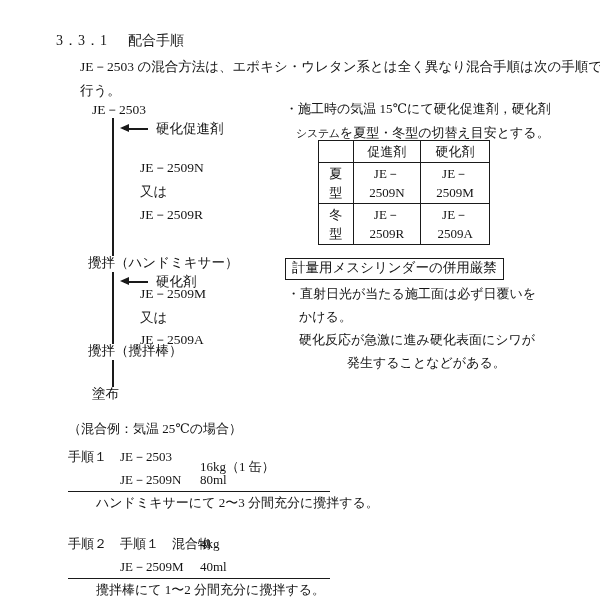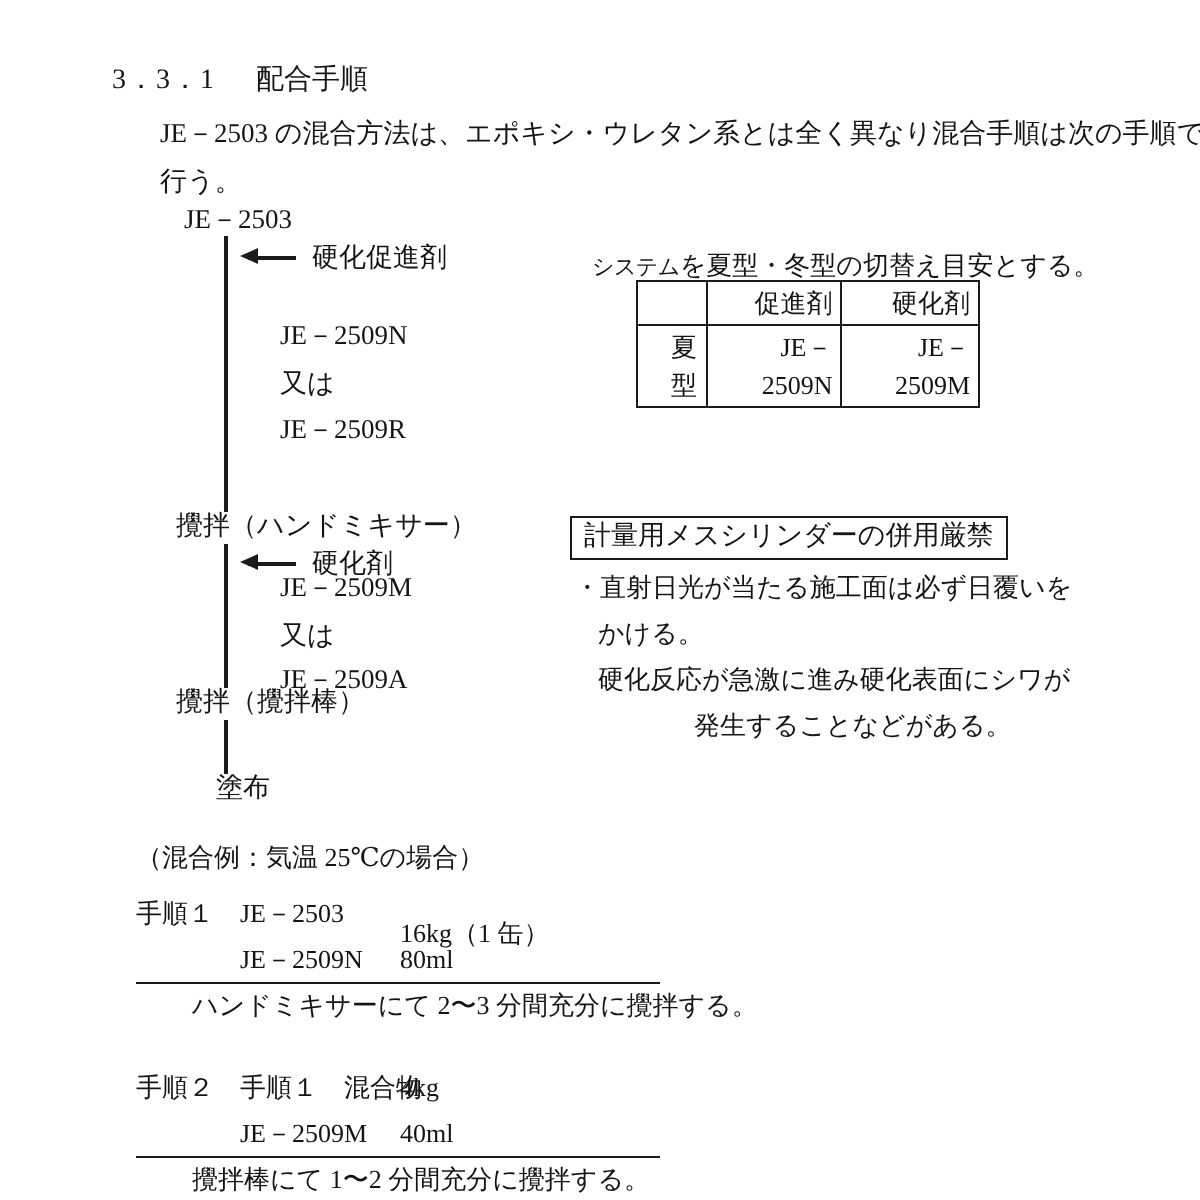--- a/index.html
+++ b/index.html
@@ -32,21 +32,21 @@
   #section-title {
     left: 128px; top: 34px;
     font-size: 14px;
   }
   #intro-line-1 { left: 80px; top: 60px; font-size: 13.5px; }
   #intro-line-2 { left: 80px; top: 84px; font-size: 13.5px; }
   .flow-label { font-size: 13.5px; }
   #flow-start   { left: 92px;  top: 103px; }
   #flow-mix1    { left: 88px;  top: 256px; }
   #flow-mix2    { left: 88px;  top: 344px; }
-  #flow-apply   { left: 108px;  top: 387px; }
+  #flow-apply   { left: 92px;  top: 387px; }
 
   .flow-spine {
     background: #1a1a1a;
     width: 1.6px;
   }
   #spine-1 { left: 112px; top: 118px; height: 138px; }
   #spine-2 { left: 112px; top: 272px; height: 72px; }
   #spine-3 { left: 112px; top: 360px; height: 27px; }
 
   
@@ -98,21 +98,21 @@
 
   
   #season-table {
     left: 318px; top: 140px;
     border-collapse: collapse;
     font-size: 13px;
   }
   #season-table td, #season-table th {
     border: 1px solid #1a1a1a;
     padding: 1px 4px;
-    text-align: right;
+    text-align: center;
     font-weight: normal;
     height: 19px;
     line-height: 19px;
   }
   #season-table .corner-cell { border: 1px solid #1a1a1a; width: 38px; }
   #season-table .hdr-cell { width: 82px; }
   #season-table .row-hdr { width: 38px; }
 
   
   #warning-box {
@@ -182,34 +182,40 @@
   <div class="abs t flow-item" id="flow-b1">JE－2509M</div>
   <div class="abs t flow-item" id="flow-b2">又は</div>
   <div class="abs t flow-item" id="flow-b3">JE－2509A</div>
 
   <div class="abs t flow-label" id="flow-mix2">攪拌（攪拌棒）</div>
 
   <div class="abs flow-spine" id="spine-3"></div>
 
   <div class="abs t flow-label" id="flow-apply">塗布</div>
 
+  <div class="abs t note-bullet" id="note1-l1">・施工時の気温 15℃にて硬化促進剤，硬化剤</div>
   <div class="abs t note-bullet" id="note1-l2"><span class="han">システム</span><span>を夏型・冬型の切替え目安とする。</span></div>
 
   <table id="season-table" class="abs">
     <tbody>
       <tr>
         <td class="corner-cell"></td>
         <td class="hdr-cell">促進剤</td>
         <td class="hdr-cell">硬化剤</td>
       </tr>
       <tr>
         <td class="row-hdr">夏型</td>
         <td>JE－2509N</td>
         <td>JE－2509M</td>
       </tr>
+      <tr>
+        <td class="row-hdr">冬型</td>
+        <td>JE－2509R</td>
+        <td>JE－2509A</td>
+      </tr>
     </tbody>
   </table>
 
 
 
   <div class="abs t note-bullet" id="note3-l1">・直射日光が当たる施工面は必ず日覆いを</div>
 
   <div class="abs t" id="warning-box">計量用メスシリンダーの併用厳禁</div>
   <div class="abs t note-bullet" id="note3-l2">かける。</div>
   <div class="abs t note-bullet" id="note3-l3">硬化反応が急激に進み硬化表面にシワが</div>

